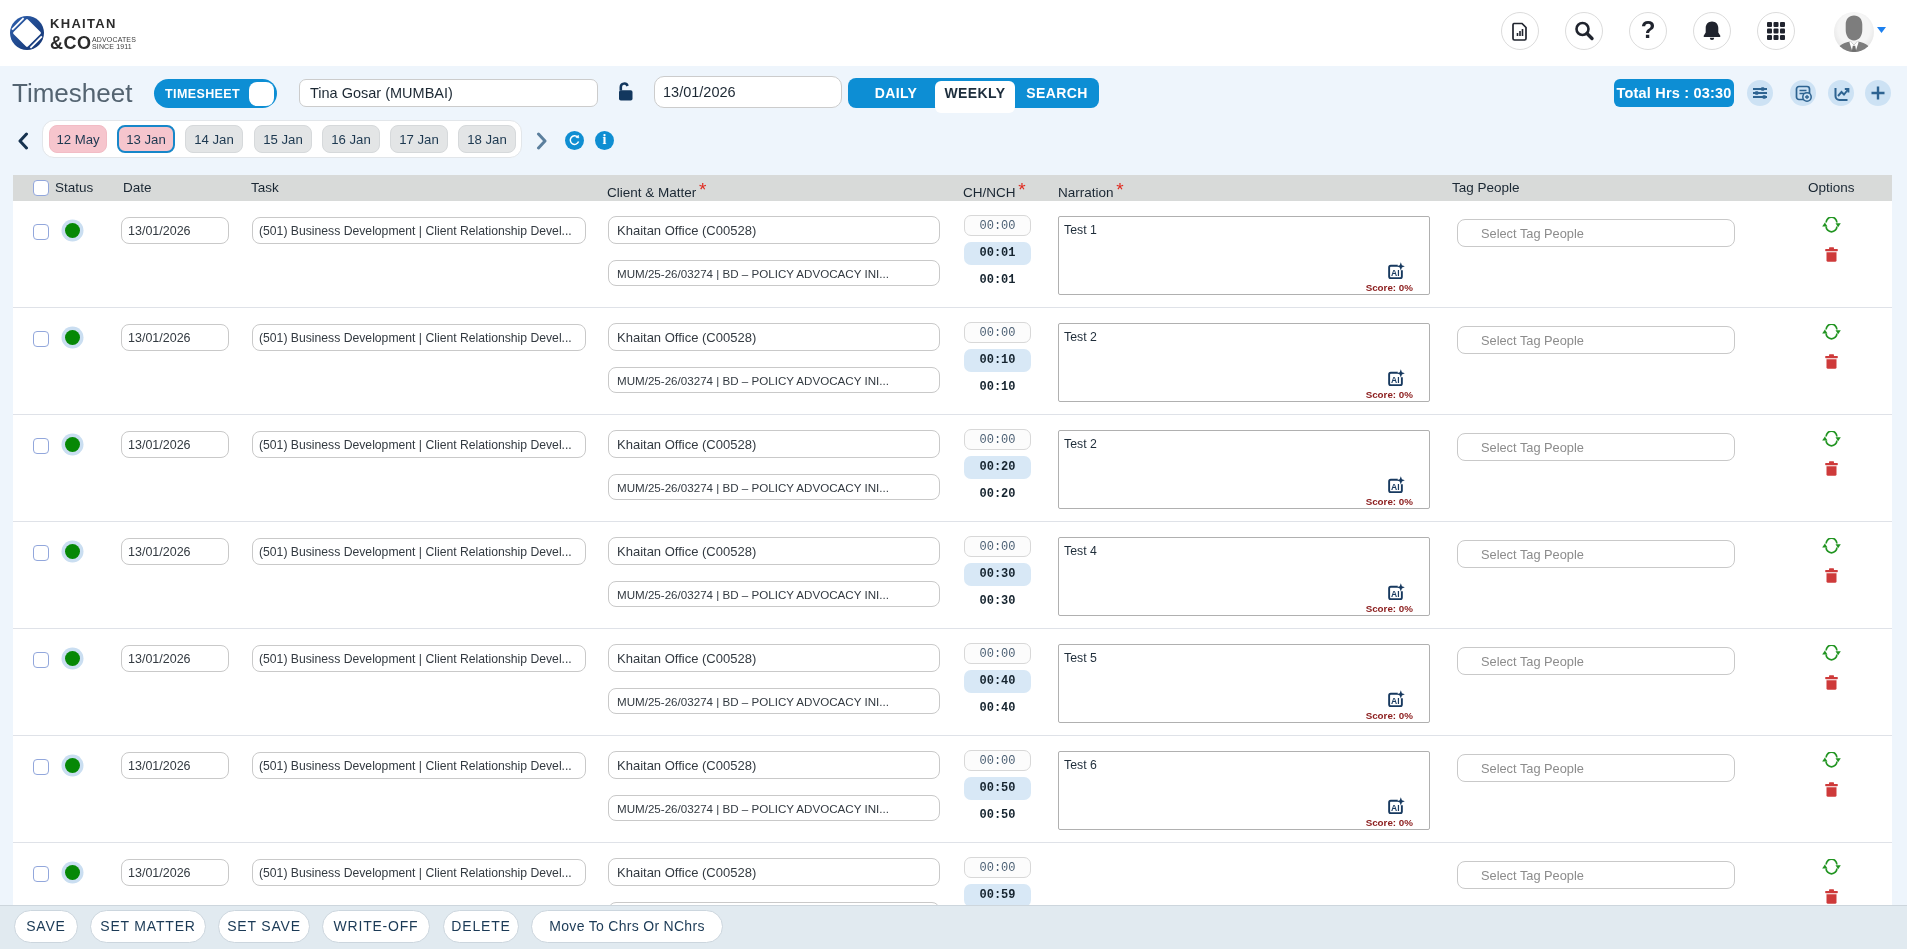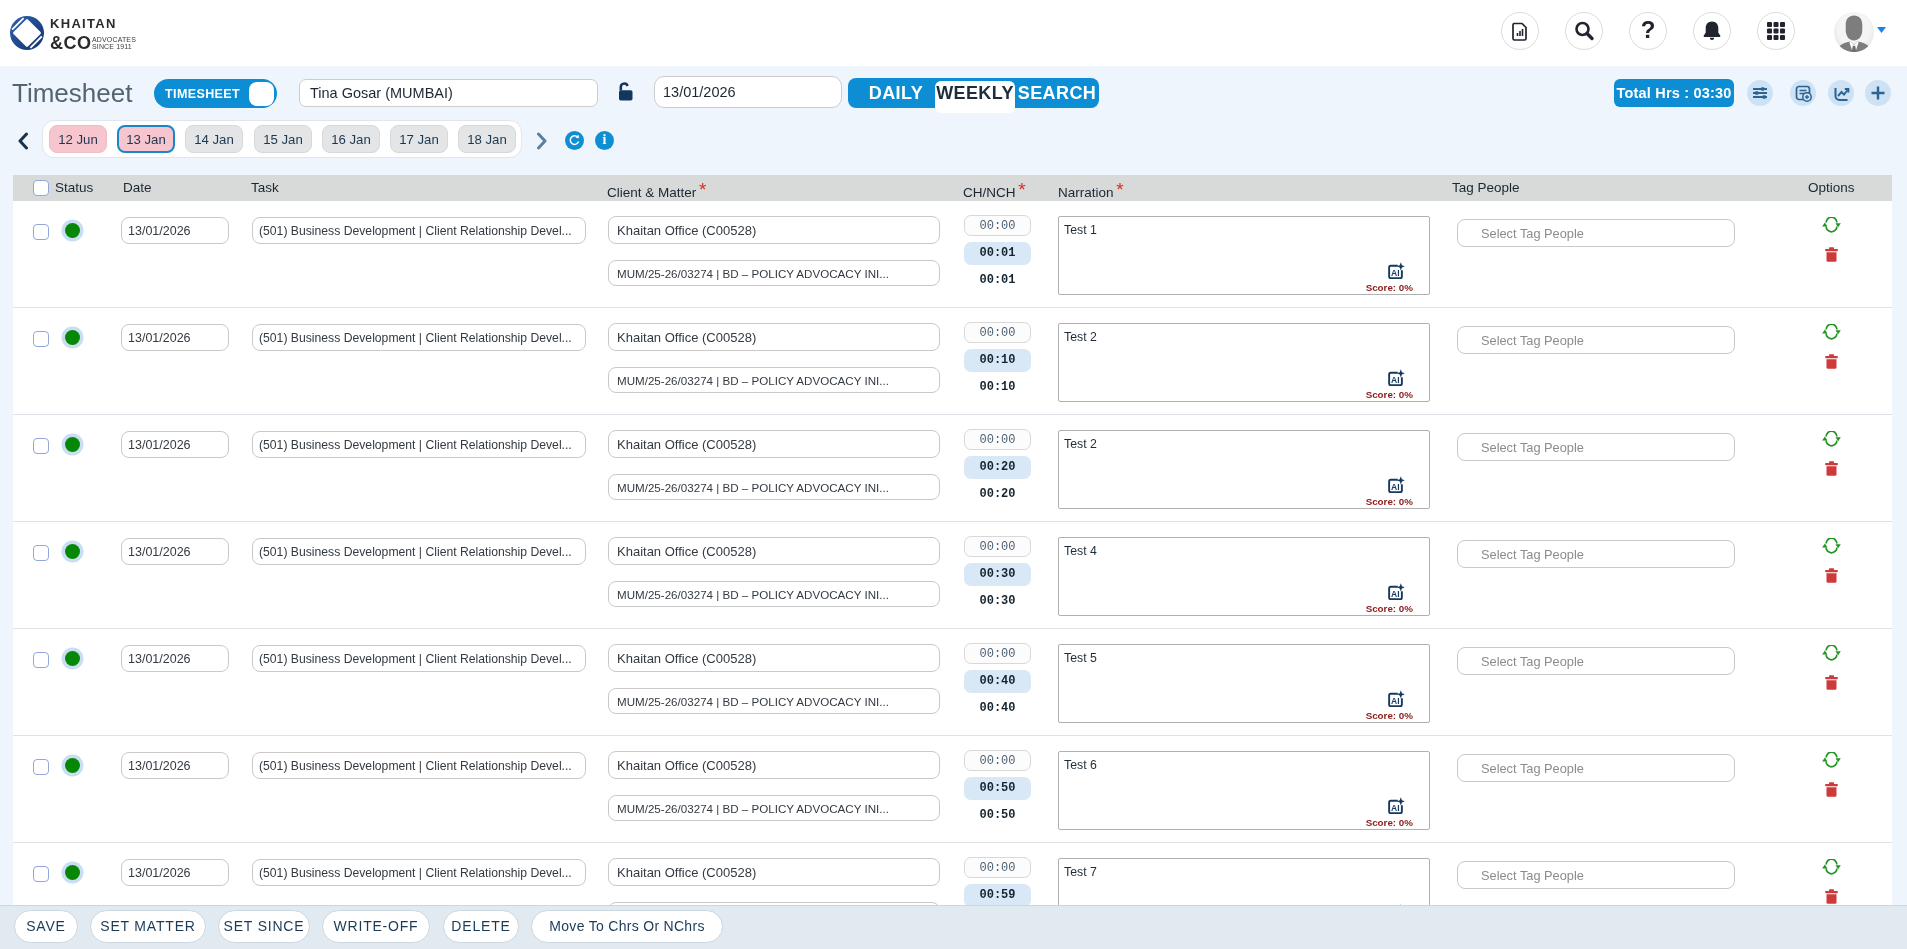--- a/index.html
+++ b/index.html
@@ -5,21 +5,21 @@
 
 #tophdr{position:absolute;left:0;top:0;width:1907px;height:66px;background:#fff}
 .hico{position:absolute;top:12px;width:38px;height:38px;border-radius:50%;border:1px solid #dcdcdc;background:#fff;display:flex;align-items:center;justify-content:center}
 
 #ttl{position:absolute;left:12px;top:78px;font-size:26px;color:#546471}
 #toggle{position:absolute;left:154px;top:79px;width:123px;height:29px;border-radius:15px;background:#0d8ed4}
 #toggle .lbl{position:absolute;left:11px;top:8px;font-size:12.5px;font-weight:bold;color:#fff;letter-spacing:0.4px}
 #toggle .knob{position:absolute;right:3px;top:2.5px;width:25px;height:24px;background:#fff;border-radius:8px}
 .tbin{position:absolute;background:#fff;border:1px solid #ccc;border-radius:7px;font-size:14.5px;color:#1c2833;font-family:"Liberation Sans",sans-serif;padding-left:10px}
 #seg{position:absolute;left:848px;top:78px;width:251px;height:30px;background:#0d8ed4;border-radius:8px}
-#seg span{position:absolute;top:0;height:30px;line-height:30px;font-size:18px;font-weight:bold;color:#fff;letter-spacing:0.4px;text-align:center}
+#seg span{position:absolute;top:0;height:30px;line-height:30px;font-size:14px;font-weight:bold;color:#fff;letter-spacing:0.4px;text-align:center}
 #seg .wk{top:3px;height:32px;line-height:24px;background:#fff;color:#1d2d3c;border-radius:6px}
 #thrs{position:absolute;left:1614px;top:79px;width:120px;height:28px;background:#0d8ed4;border-radius:6px;color:#fff;font-weight:bold;font-size:14.5px;text-align:center;line-height:28px;letter-spacing:0.2px}
 .tbc{position:absolute;top:80px;width:26px;height:26px;border-radius:50%;background:#cde2f4;display:flex;align-items:center;justify-content:center}
 
 #tabbar{position:absolute;left:42px;top:120px;width:480px;height:38px;background:#fff;border:1px solid #e2e6ea;border-radius:12px}
 .dtab{position:absolute;top:125px;width:58px;height:28px;border-radius:8px;font-size:13.2px;color:#1c3850;text-align:center;line-height:28px;background:#e3e5e6;border:1px solid #d6d9db}
 .pink{background:#f6c5cd;border:1px solid #f2bcc5}
 .sel{border:2px solid #1787c9}
 .bluec{position:absolute;top:131px;width:19px;height:19px;border-radius:50%;background:#0f8ed2;display:flex;align-items:center;justify-content:center}
 
@@ -168,21 +168,21 @@
 <div class="tbc" style="left:1865px">
   <svg width="18" height="18" viewBox="0 0 18 18" stroke="#2d6391" stroke-width="2.4">
       <path d="M9 2.5 v13 M2.5 9 h13"></path>
     </svg>
 </div>
 
 <svg style="position:absolute;left:17px;top:132px" width="12" height="18" viewBox="0 0 12 18" fill="none">
     <path d="M9.5 2 L3 9 l6.5 7" stroke="#16324f" stroke-width="3" stroke-linecap="round" stroke-linejoin="round"></path>
   </svg>
 <div id="tabbar"></div>
-<div class="dtab pink" style="left:49px">12 Jun</div>
+<div class="dtab pink" style="left:49px">12 May</div>
 <div class="dtab pink sel" style="left:117px;line-height:25px">13 Jan</div>
 <div class="dtab" style="left:185px">14 Jan</div>
 <div class="dtab" style="left:254px">15 Jan</div>
 <div class="dtab" style="left:322px">16 Jan</div>
 <div class="dtab" style="left:390px">17 Jan</div>
 <div class="dtab" style="left:458px">18 Jan</div>
 <svg style="position:absolute;left:536px;top:132px" width="12" height="18" viewBox="0 0 12 18" fill="none">
     <path d="M2.5 2 L9 9 l-6.5 7" stroke="#5b7f9d" stroke-width="3" stroke-linecap="round" stroke-linejoin="round"></path>
   </svg>
 <div class="bluec" style="left:565px">
@@ -403,41 +403,32 @@
 <div class="row" style="top:843px">
   <span class="cb" style="left:20px;top:23px"></span>
   <span class="dot"></span>
   <input class="inp din" style="left: 108px; top: 16px; width: 108px; height: 27px;" value="13/01/2026">
   <input class="inp din" style="left: 239px; top: 16px; width: 334px; height: 27px; font-size: 12.2px;" value="(501) Business Development | Client Relationship Devel...">
   <input class="inp cin" style="left: 595px; top: 15px; width: 332px; height: 28px;" value="Khaitan Office (C00528)">
   <input class="inp cin min" style="left: 595px; top: 59px; width: 332px; height: 26px;" value="MUM/25-26/03274 | BD – POLICY ADVOCACY INI...">
   <span class="t1">00:00</span>
   <span class="t2">00:59</span>
   <span class="t3">00:59</span>
-  <div class="narr">
-      <span class="ntxt">Test 7</span>
-    <svg class="ai" width="19" height="19" viewBox="0 0 20 20">
-      <path d="M12.4 4 H5 a1.7 1.7 0 0 0 -1.7 1.7 V15.3 a1.7 1.7 0 0 0 1.7 1.7 H15 a1.7 1.7 0 0 0 1.7 -1.7 V8.8" fill="none" stroke="#17395f" stroke-width="2"></path>
-      <path d="M15.6 0.3 l1.15 3.15 3.05 1.15 -3.05 1.15 -1.15 3.15 -1.15 -3.15 -3.05 -1.15 3.05 -1.15 z" fill="#17395f"></path>
-      <text x="9.9" y="14.6" font-size="9" font-weight="bold" fill="#17395f" text-anchor="middle" font-family="Liberation Sans">AI</text>
-    </svg>
-    <span class="score">Score: 0%</span>
-  </div>
   <input class="inp tag" placeholder="Select Tag People" style="">
   <svg class="sync" width="19" height="16" viewBox="0 0 19 16" fill="none">
     <path d="M4.1 5.6 A5.4 5.4 0 0 1 14.9 5.6" stroke="#219421" stroke-width="1.7"></path>
     <path d="M13.5 6.3 h5.3 l-2.65 4 z" fill="#219421"></path>
     <path d="M14.9 9.4 A5.4 5.4 0 0 1 4.1 9.4" stroke="#219421" stroke-width="1.7"></path>
     <path d="M5.5 9.5 h-5.3 l2.65 -4 z" fill="#219421"></path>
   </svg>
   <svg class="trash" width="13" height="15" viewBox="0 0 13 15">
     <rect x="0.2" y="1.9" width="12.6" height="2.3" rx="0.7" fill="#ce3a3a"></rect>
     <rect x="4" y="0.3" width="5" height="2" rx="0.7" fill="#ce3a3a"></rect>
     <path d="M1.5 5.3 h10 v8 a1.5 1.5 0 0 1 -1.5 1.5 h-7 a1.5 1.5 0 0 1 -1.5 -1.5 z" fill="#ce3a3a"></path>
   </svg>
 </div>
 <div id="foot">
   <div class="fbtn" style="left:14px;width:64px">SAVE</div>
   <div class="fbtn" style="left:90px;width:116px">SET MATTER</div>
-  <div class="fbtn" style="left:218px;width:92px">SET SINCE</div>
+  <div class="fbtn" style="left:218px;width:92px">SET SAVE</div>
   <div class="fbtn" style="left:322px;width:108px">WRITE-OFF</div>
   <div class="fbtn" style="left:443px;width:76px">DELETE</div>
   <div class="fbtn" style="left:531px;width:192px;letter-spacing:0.3px">Move To Chrs Or NChrs</div>
 </div>
 </body></html>

